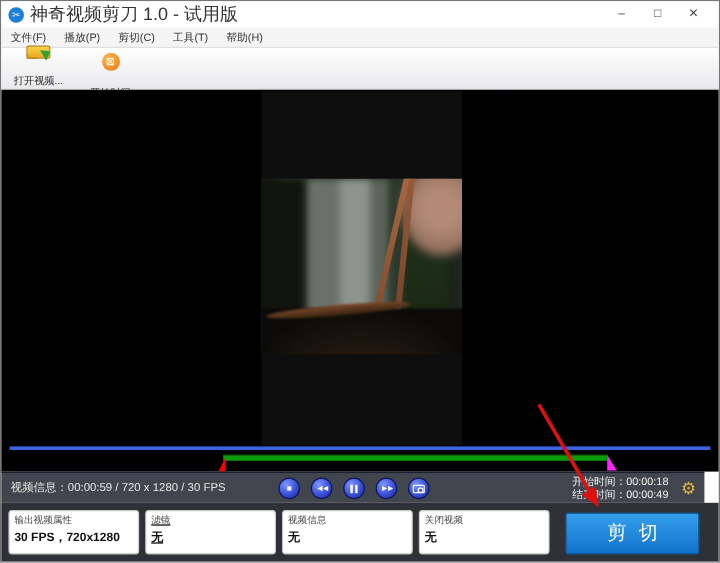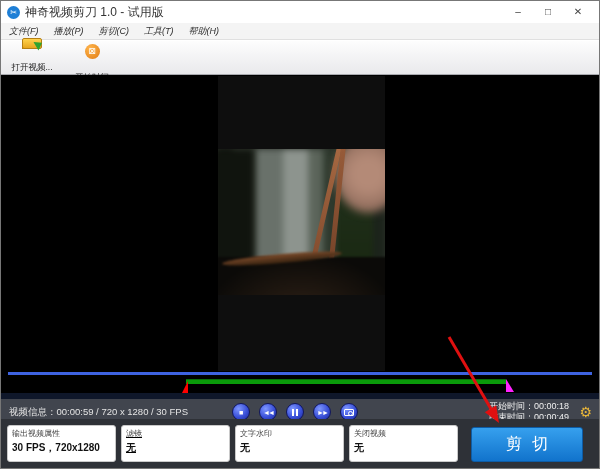--- a/index.html
+++ b/index.html
@@ -2,27 +2,27 @@
 <html><head>
 <meta charset="utf-8">
 <style>
   * { margin:0; padding:0; box-sizing:border-box; }
   html,body { width:600px; height:469px; background:#fff; font-family:"Liberation Sans","DejaVu Sans",sans-serif; }
   .window { position:relative; width:600px; height:469px; border:1px solid #777; overflow:hidden; background:#fff; }
 
   
   .titlebar { position:absolute; left:0; top:0; right:0; height:22px; background:#ffffff; display:flex; align-items:center; padding:0 6px; }
   .app-icon { width:13px; height:13px; border-radius:50%; background:#1e7fd6; color:#fff; font-size:8px; line-height:13px; text-align:center; margin-right:5px; flex:0 0 auto; }
-  .title-text { font-size:12px; color:#333; flex:1 1 auto; white-space:nowrap; }
+  .title-text { font-size:15px; color:#333; flex:1 1 auto; white-space:nowrap; }
   .win-controls { display:flex; gap:0; }
   .win-btn { width:30px; height:20px; text-align:center; line-height:20px; font-size:10px; color:#444; }
 
   
   .menubar { position:absolute; left:0; top:22px; right:0; height:17px; background:#f4f4f4; display:flex; align-items:center; padding:0 8px; gap:15px; border-bottom:1px solid #e0e0e0; }
-  .menu-item { font-size:9px; color:#333; white-space:nowrap;font-style:italic; }
+  .menu-item { font-size:9px; color:#333; white-space:nowrap; }
 
   
   .toolbar { position:absolute; left:0; top:40px; right:0; height:34px; background:linear-gradient(#fdfdfd,#e9e9ec); border-bottom:1px solid #a9aaaf; display:flex; align-items:flex-start; padding:2px 4px 0 4px; gap:6px; }
   .tool-btn { width:54px; height:31px; display:flex; flex-direction:column; align-items:center; justify-content:flex-start; }
   .tool-btn .tlabel { font-size:8.5px; color:#222; white-space:nowrap; margin-top:13px; }
   .folder-icon { position:relative; width:20px; height:14px; margin-top:1px; }
   .folder-body { position:absolute; left:0; bottom:0; width:20px; height:11px; background:linear-gradient(#ffd34d,#e8a61e); border:1px solid #b57f12; border-radius:2px; }
   .folder-tab { position:absolute; left:0; top:1px; width:9px; height:4px; background:#e8a61e; border:1px solid #b57f12; border-bottom:none; border-radius:2px 2px 0 0; }
   .folder-arrow { position:absolute; right:-2px; top:-3px; width:0; height:0; border-left:5px solid transparent; border-right:5px solid transparent; border-bottom:7px solid #2fa32f; transform:rotate(60deg); }
   .closevid-icon { width:15px; height:15px; margin-top:1px; border-radius:50%; background:radial-gradient(circle at 35% 30%, #ffb54d, #e07b12); color:#fff; font-size:9px; line-height:15px; text-align:center; }
@@ -41,21 +41,21 @@
   .scene-pot { left:-6px; right:-6px; bottom:-10px; height:48px; background:radial-gradient(ellipse at 50% 130%,#241a12 25%,#0b0a08 75%); filter:blur(1px); }
   .scene-rim { left:4px; bottom:32px; width:120px; height:9px; border-radius:50%; background:linear-gradient(#7c4b2b,#37220f); transform:rotate(-5deg); filter:blur(1px); }
 
   
   .timeline-line { position:absolute; left:7px; right:7px; top:297px; height:3px; background:#3e63e0; }
   .green-bar { position:absolute; left:185px; width:320px; top:304px; height:5px; background:#0a9b0a; border-top:1px solid #0b6d0b; }
   .marker-start { position:absolute; left:181px; top:306px; width:0; height:0; border-bottom:12px solid #ff0000; border-left:6px solid transparent; }
   .marker-end { position:absolute; left:505px; top:304px; width:0; height:0; border-bottom:13px solid #ff22ff; border-right:8px solid transparent; }
 
   
-  .statusbar { position:absolute; left:0; top:392px; right:0; height:26px; background:#41454e; border-top:6px solid #0f172a; display:flex; align-items:center; }
+  .statusbar { position:absolute; left:0; top:392px; right:12px; height:26px; background:#41454e; border-top:1px solid #0f172a; display:flex; align-items:center; }
   .video-info { position:absolute; left:8px; top:0; height:26px; line-height:26px; font-size:9.5px; color:#e4e4e4; white-space:nowrap; }
   .pb-controls { position:absolute; left:231px; top:4px; display:flex; gap:9px; }
   .orb { width:18px; height:18px; border-radius:50%; background:radial-gradient(circle at 35% 30%, #7e97ff 0%, #3a50d8 55%, #1a2796 100%); border:1px solid #11175e; color:#fff; display:flex; align-items:center; justify-content:center; font-size:7px; line-height:1; }
   .orb .g2 { letter-spacing:-2px; font-size:7px; }
   .pause-bars { display:flex; gap:2px; }
   .pause-bars i { display:block; width:2px; height:7px; background:#fff; }
   .cam { position:relative; width:10px; height:7px; border:1px solid #fff; border-radius:1px; background:transparent; }
   .cam::before { content:""; position:absolute; left:2.5px; top:1px; width:3px; height:3px; border:1px solid #fff; border-radius:50%; }
   .times { position:absolute; right:30px; top:2px; text-align:center; font-size:9px; color:#efefef; line-height:11px; white-space:nowrap; }
   .gear { position:absolute; right:7px; top:3px; font-size:14px; color:#e8b63a; line-height:20px; }
@@ -160,21 +160,21 @@
   <div class="bottom-panel">
     <div class="card card1">
       <div class="clabel">输出视频属性</div>
       <div class="cvalue">30 FPS，720x1280</div>
     </div>
     <div class="card card2">
       <div class="clabel">滤镜</div>
       <div class="cvalue">无</div>
     </div>
     <div class="card card3">
-      <div class="clabel">文字水印</div>
+      <div class="clabel">视频信息</div>
       <div class="cvalue">无</div>
     </div>
     <div class="card card4">
       <div class="clabel">关闭视频</div>
       <div class="cvalue">无</div>
     </div>
     <div class="cut-btn">剪切</div>
   </div>
 
   <svg class="arrow-svg" viewBox="0 0 600 469" xmlns="http://www.w3.org/2000/svg">

